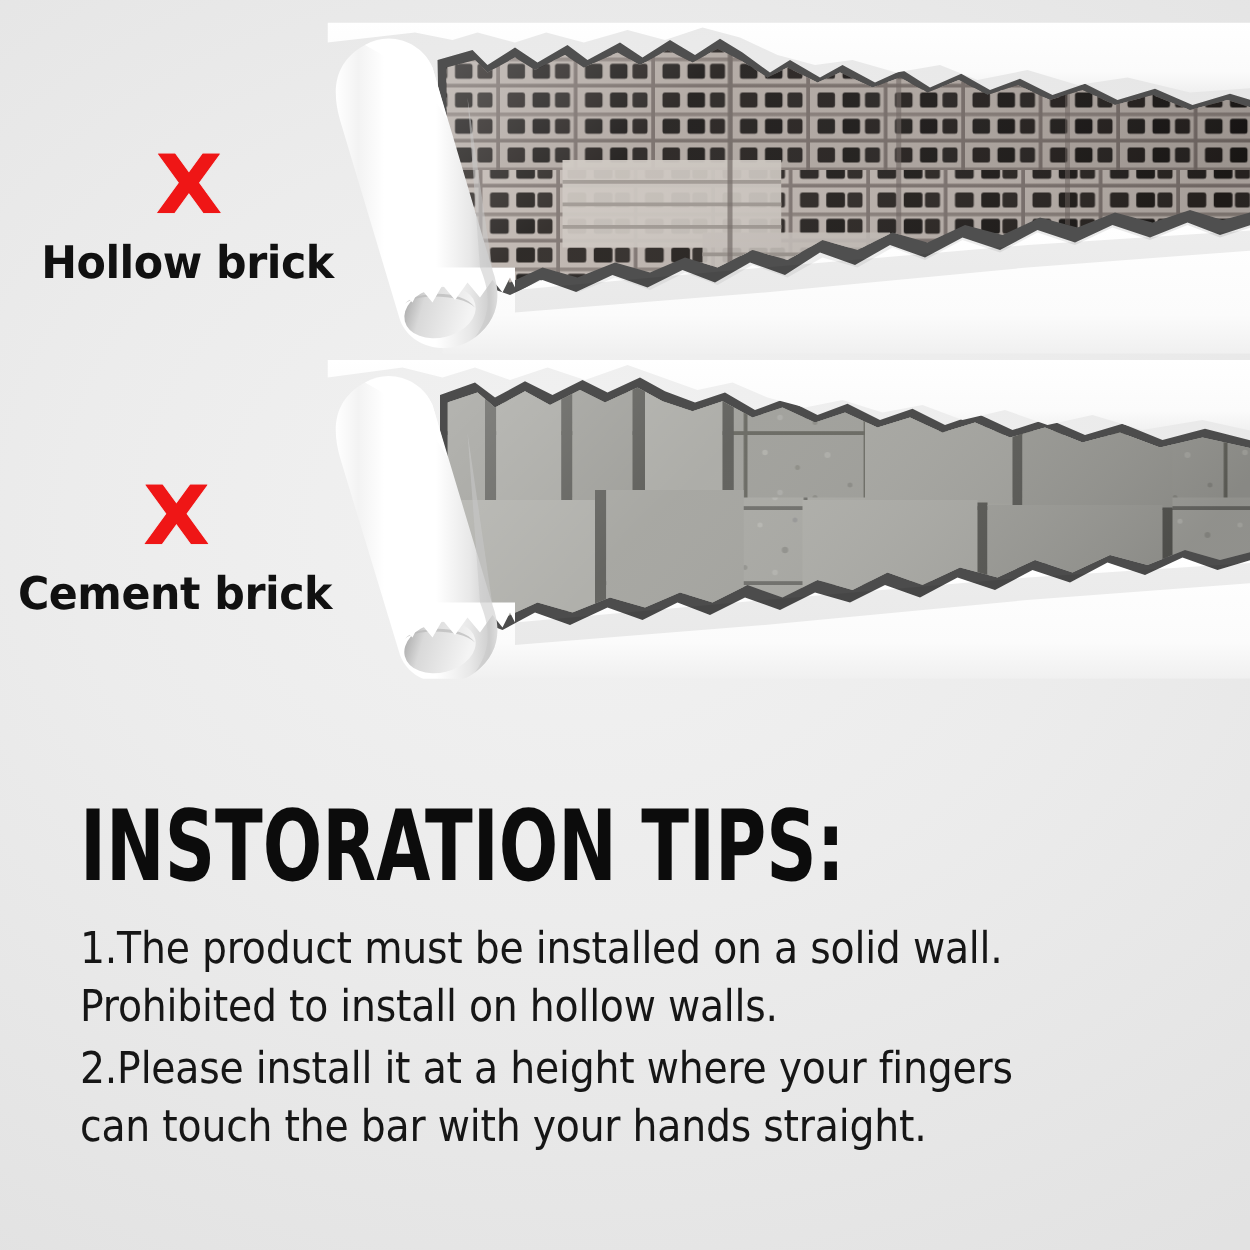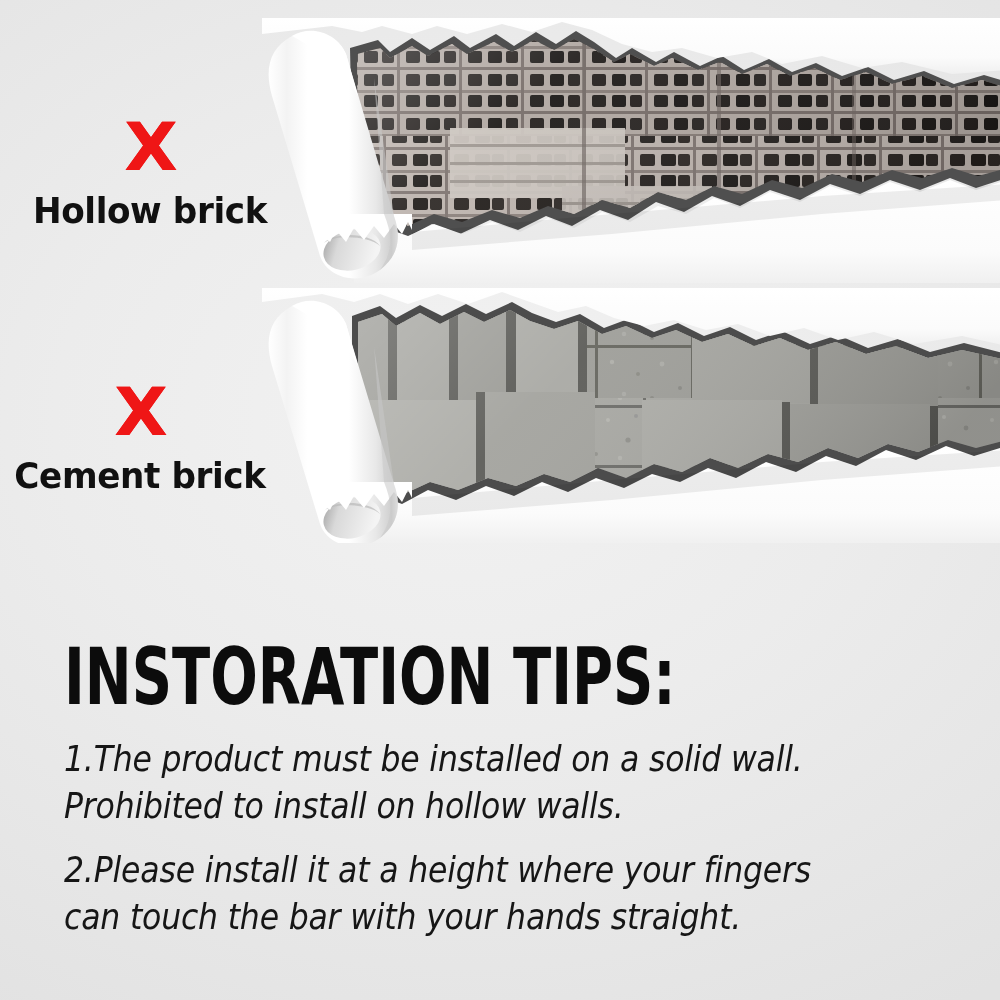--- a/index.html
+++ b/index.html
@@ -89,22 +89,22 @@
     font-family: "DejaVu Sans", sans-serif;
     font-weight: 400;
     font-size: 35px;
     line-height: 47px;
     color: #161616;
     letter-spacing: -0.2px;
     transform: scaleX(0.90);
     transform-origin: left center;
     white-space: nowrap;
   }
-  .tip-group { margin-bottom: 0px; font-style: italic; }
-  .tip-group + .tip-group { margin-top: 17px; }
+  .tip-group { margin-bottom: 0px; }
+  .tip-group + .tip-group { margin-top: 2px; }
 </style>
 </head>
 <body>
 
 <div class="poster">
 
   <div class="strip" style="left:262px; top:18px;">
     <svg width="745" height="265" viewBox="0 0 745 265">
       <defs>
 

